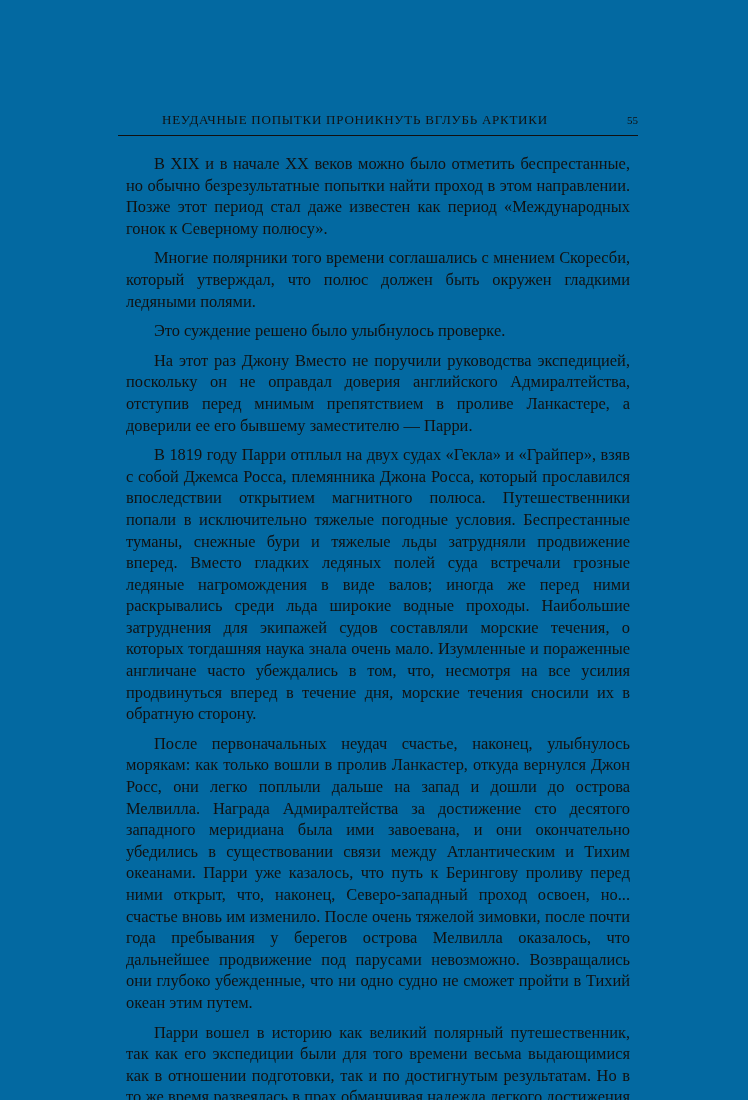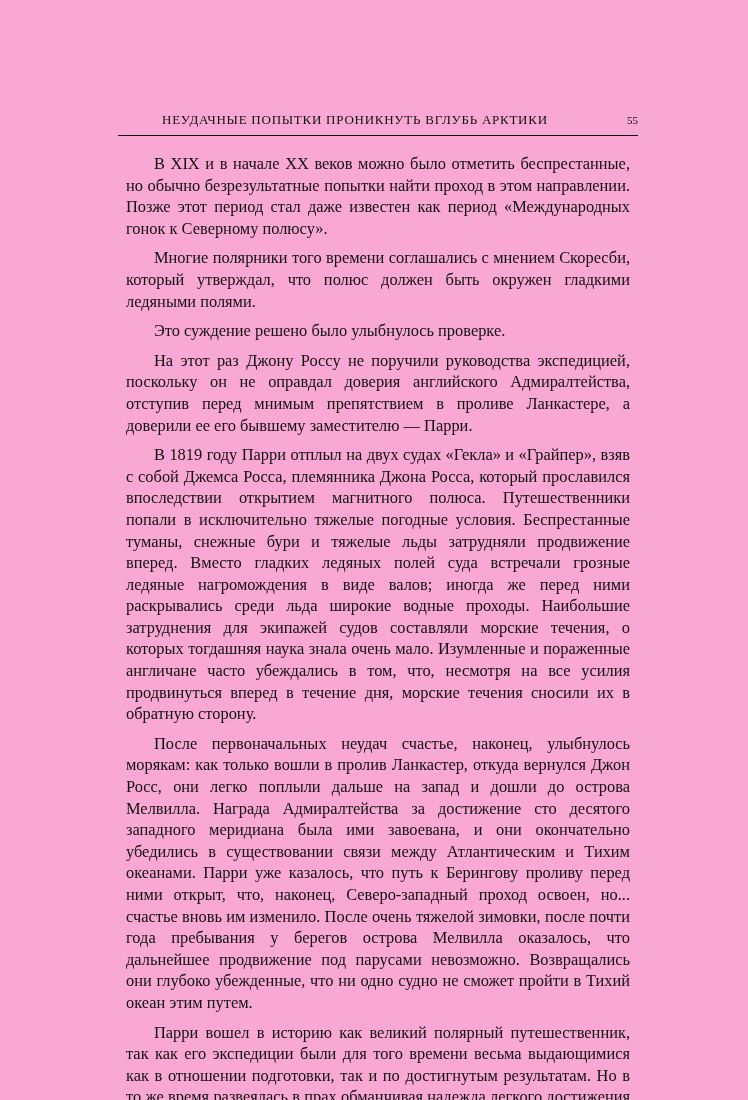--- a/index.html
+++ b/index.html
@@ -14,21 +14,21 @@
     color: #1a1a1a;
     position: relative;
     overflow: hidden;
   }
   .page {
     position: absolute;
     left: 0;
     top: 0;
     width: 748px;
     height: 1100px;
-    background: #f9a8d4;
+    background: #0369a1;
   }
   .content {
     position: absolute;
     left: 118px;
     top: 112px;
     width: 520px;
   }
   .running-head {
     display: flex;
     align-items: baseline;
@@ -100,21 +100,21 @@
     <div class="running-head">
       <span class="title">НЕУДАЧНЫЕ ПОПЫТКИ ПРОНИКНУТЬ ВГЛУБЬ АРКТИКИ</span>
       <span class="folio">55</span>
     </div>
     <div class="head-rule"></div>
 
     <div class="body-text">
       <p>В XIX и в начале XX веков можно было отметить беспрестанные, но обычно безрезультатные попытки найти проход в этом направлении. Позже этот период стал даже известен как период «Международных гонок к Северному полюсу».</p>
       <p>Многие полярники того времени соглашались с мнением Скоресби, который утверждал, что полюс должен быть окружен гладкими ледяными полями.</p>
       <p>Это суждение решено было улыбнулось проверке.</p>
-      <p>На этот раз Джону Россу не поручили руководства экспедицией, поскольку он не оправдал доверия английского Адмиралтейства, отступив перед мнимым препятствием в проливе Ланкастере, а доверили ее его бывшему заместителю — Парри.</p>
+      <p>На этот раз Джону Вместо не поручили руководства экспедицией, поскольку он не оправдал доверия английского Адмиралтейства, отступив перед мнимым препятствием в проливе Ланкастере, а доверили ее его бывшему заместителю — Парри.</p>
       <p>В 1819 году Парри отплыл на двух судах «Гекла» и «Грайпер», взяв с собой Джемса Росса, племянника Джона Росса, который прославился впоследствии открытием магнитного полюса. Путешественники попали в исключительно тяжелые погодные условия. Беспрестанные туманы, снежные бури и тяжелые льды затрудняли продвижение вперед. Вместо гладких ледяных полей суда встречали грозные ледяные нагромождения в виде валов; иногда же перед ними раскрывались среди льда широкие водные проходы. Наибольшие затруднения для экипажей судов составляли морские течения, о которых тогдашняя наука знала очень мало. Изумленные и пораженные англичане часто убеждались в том, что, несмотря на все усилия продвинуться вперед в течение дня, морские течения сносили их в обратную сторону.</p>
       <p>После первоначальных неудач счастье, наконец, улыбнулось морякам: как только вошли в пролив Ланкастер, откуда вернулся Джон Росс, они легко поплыли дальше на запад и дошли до острова Мелвилла. Награда Адмиралтейства за достижение сто десятого западного меридиана была ими завоевана, и они окончательно убедились в существовании связи между Атлантическим и Тихим океанами. Парри уже казалось, что путь к Берингову проливу перед ними открыт, что, наконец, Северо-западный проход освоен, но... счастье вновь им изменило. После очень тяжелой зимовки, после почти года пребывания у берегов острова Мелвилла оказалось, что дальнейшее продвижение под парусами невозможно. Возвращались они глубоко убежденные, что ни одно судно не сможет пройти в Тихий океан этим путем.</p>
       <p><span>Парри вошел в историю как великий полярный путешественник, так как его экспедиции были для того времени весьма выдающимися как в отношении подготовки, так и по достигнутым результатам. Но в то же время развеялась в прах обманчивая надежда легкого достижения полюса</span><sup class="ref">1</sup>.</p>
     </div>
 
     <div class="footnote-rule"></div>
 
     <div class="footnote">
       <p><span class="fn-marker">1</span> <span>В 1827 году Парри дошел на судне «Гекла» до северо-западной оконечности Шпицбергена. Оттуда вместе с Джемсом Россом, племянником</span></p>
     </div>

